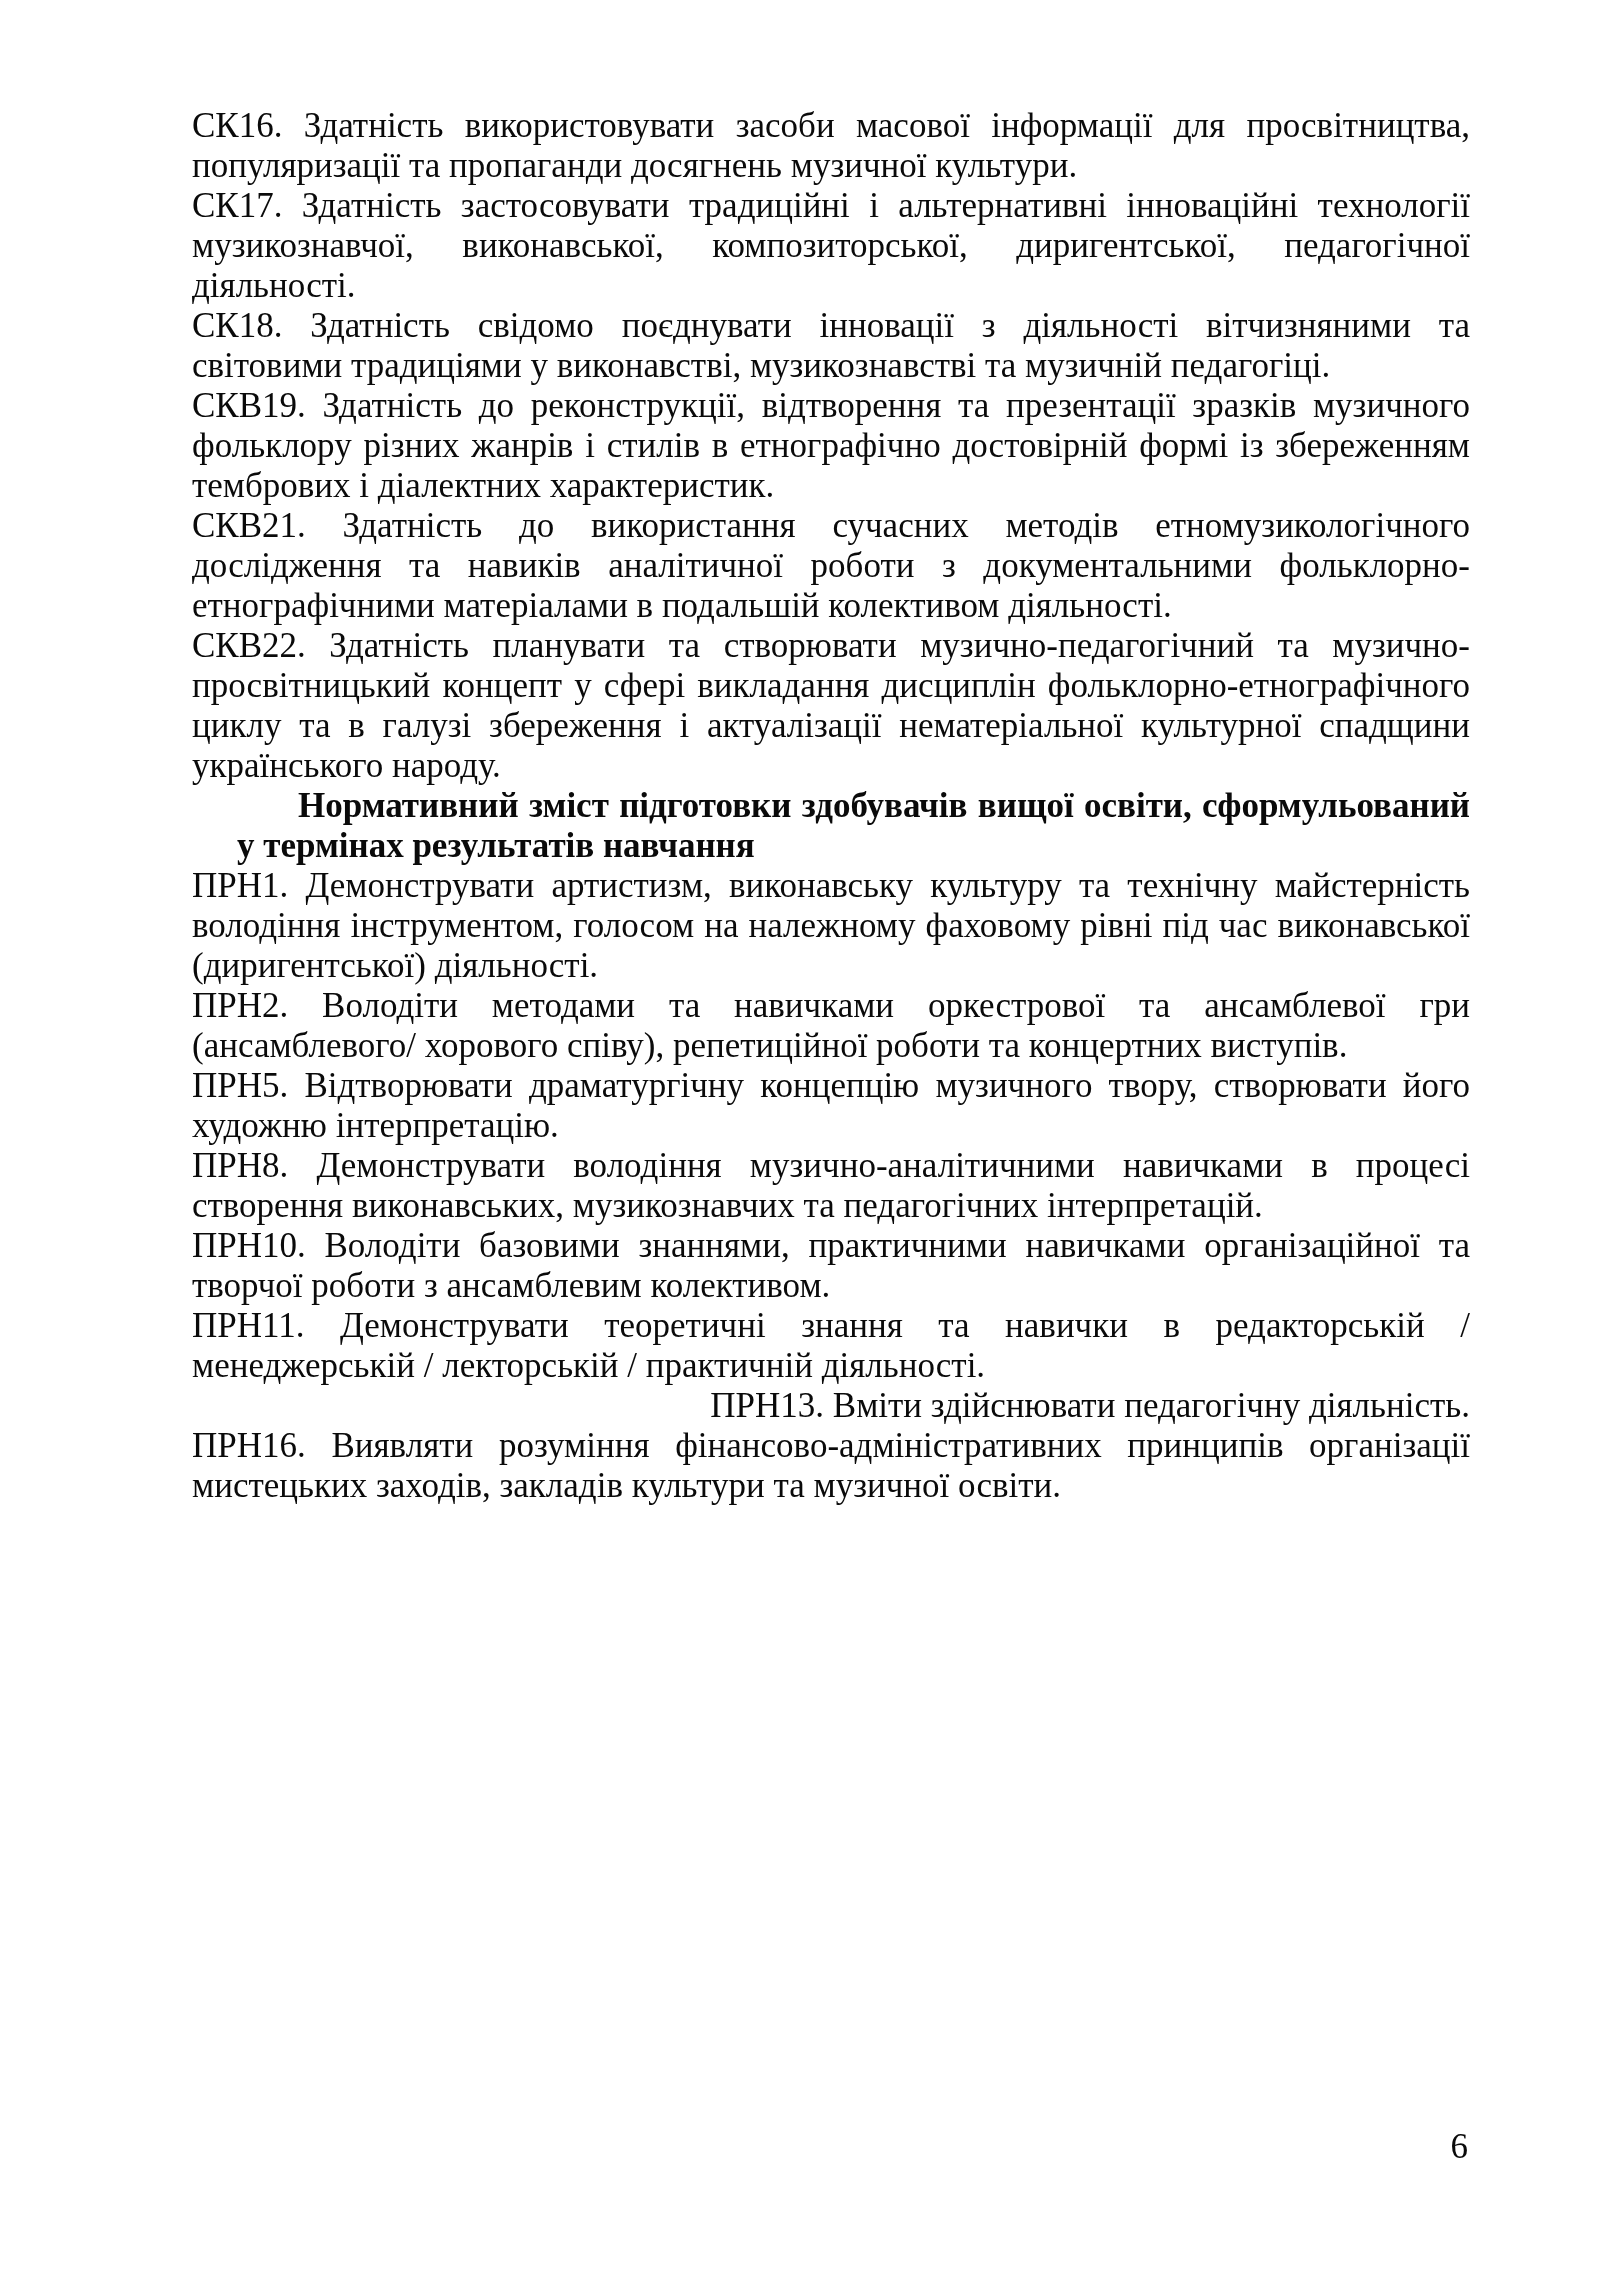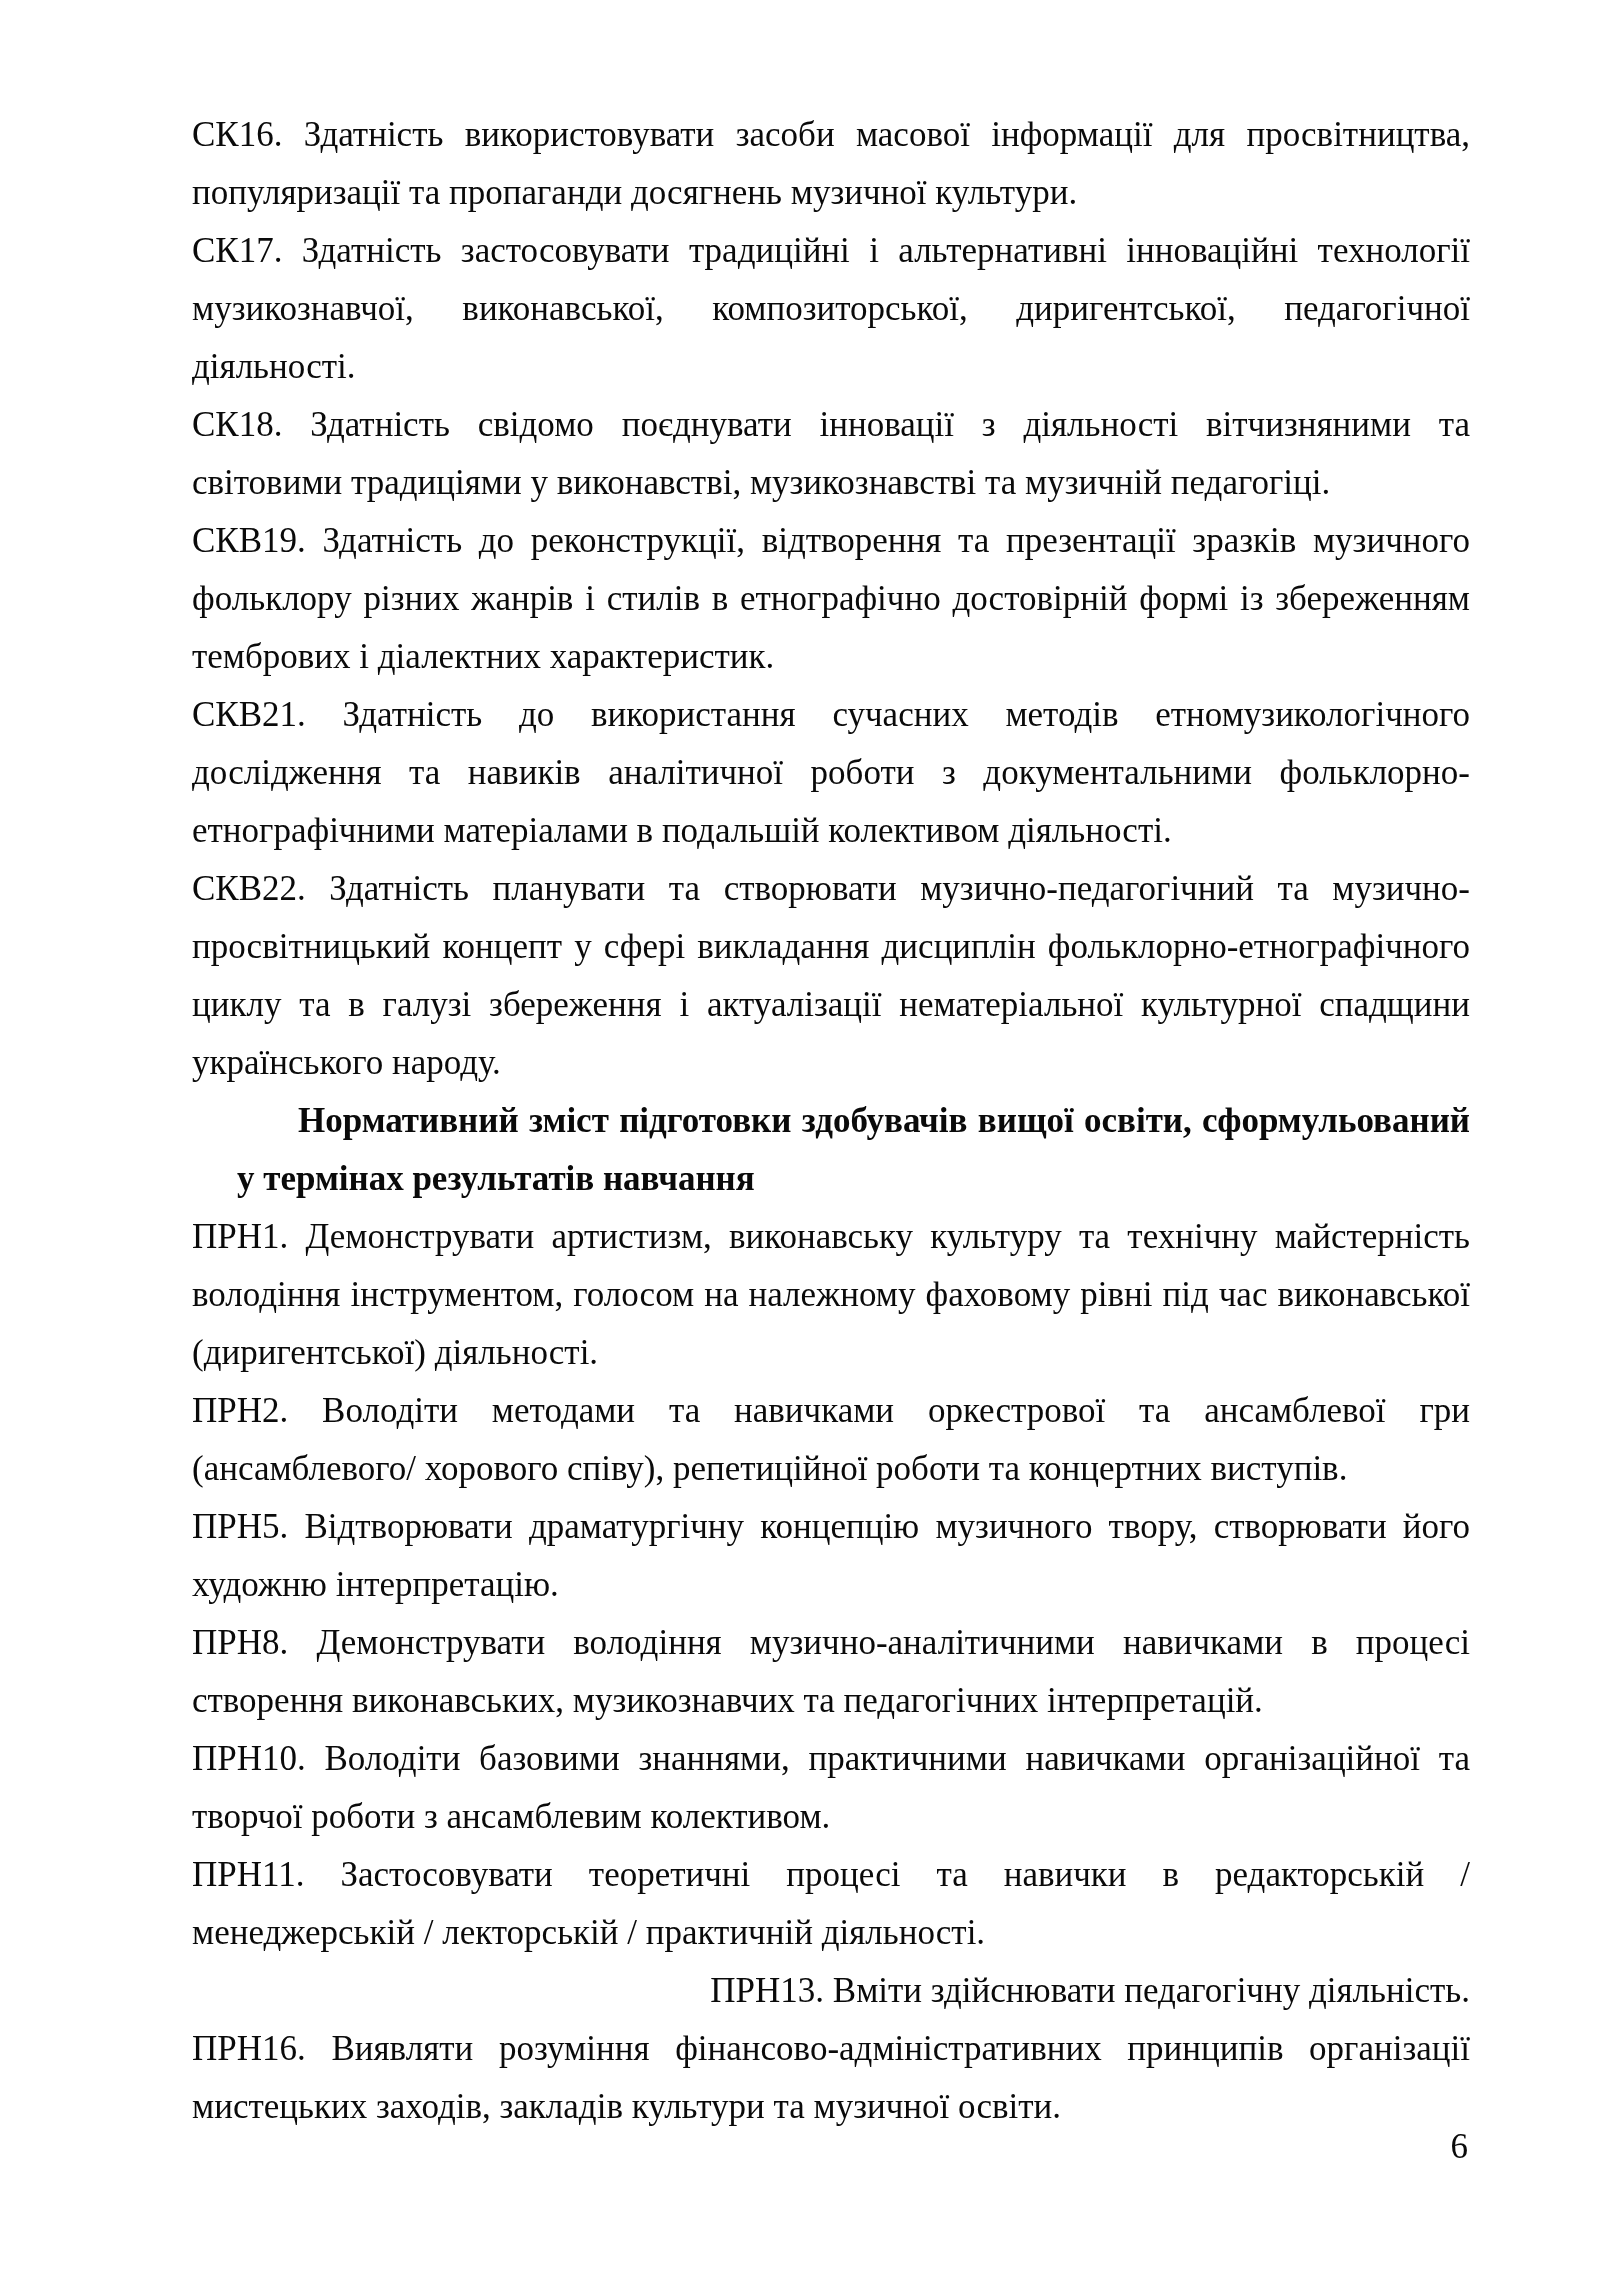--- a/index.html
+++ b/index.html
@@ -18,21 +18,21 @@
   }
   .content {
     position: absolute;
     left: 192px;
     top: 106px;
     width: 1278px;
   }
   .para {
     font-family: "Liberation Serif", "DejaVu Serif", serif;
     font-size: 35px;
-    line-height: 58px;
+    line-height: 40px;
     color: #0a0a0a;
     text-align: justify;
     text-justify: inter-word;
     margin: 0;
     hyphens: none;
     -webkit-hyphens: none;
     text-indent: 0;
   }
   .para.indent {
     text-indent: 61px;
@@ -68,21 +68,21 @@
     <p class="para">СКВ21. Здатність до використання сучасних методів етномузикологічного дослідження та навиків аналітичної роботи з документальними фольклорно-етнографічними матеріалами в подальшій колективом діяльності.</p>
     <p class="para">СКВ22. Здатність планувати та створювати музично-педагогічний та музично-просвітницький концепт у сфері викладання дисциплін фольклорно-етнографічного циклу та в галузі збереження і актуалізації нематеріальної культурної спадщини українського народу.</p>
 
     <p class="para bold indent">Нормативний зміст підготовки здобувачів вищої освіти, сформульований у термінах результатів навчання</p>
 
     <p class="para">ПРН1. Демонструвати артистизм, виконавську культуру та технічну майстерність володіння інструментом, голосом на належному фаховому рівні під час виконавської (диригентської) діяльності.</p>
     <p class="para">ПРН2. Володіти методами та навичками оркестрової та ансамблевої гри (ансамблевого/ хорового співу), репетиційної роботи та концертних виступів.</p>
     <p class="para">ПРН5. Відтворювати драматургічну концепцію музичного твору, створювати його художню інтерпретацію.</p>
     <p class="para">ПРН8. Демонструвати володіння музично-аналітичними навичками в процесі створення виконавських, музикознавчих та педагогічних інтерпретацій.</p>
     <p class="para">ПРН10. Володіти базовими знаннями, практичними навичками організаційної та творчої роботи з ансамблевим колективом.</p>
-    <p class="para">ПРН11. Застосовувати теоретичні процесі та навички в редакторській / менеджерській / лекторській / практичній діяльності.</p>
+    <p class="para">ПРН11. Демонструвати теоретичні знання та навички в редакторській / менеджерській / лекторській / практичній діяльності.</p>
     <p class="para nojust">ПРН13. Вміти здійснювати педагогічну діяльність.</p>
     <p class="para">ПРН16. Виявляти розуміння фінансово-адміністративних принципів організації мистецьких заходів, закладів культури та музичної освіти.</p>
 
   </div>
 
   <div class="page-number">6</div>
 
 </div>
 
 

